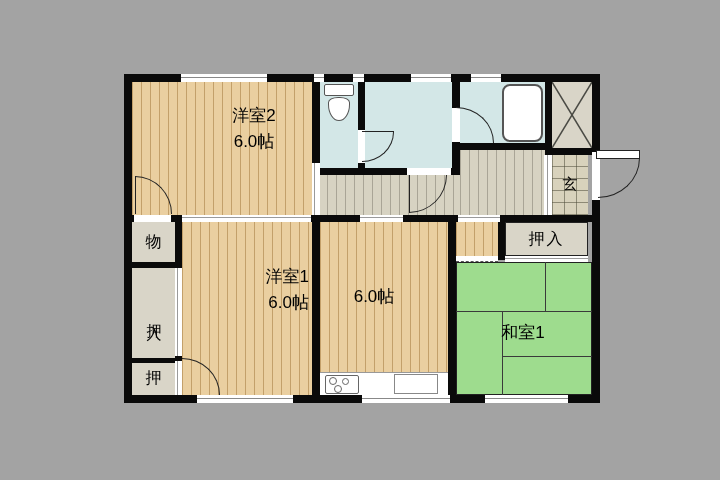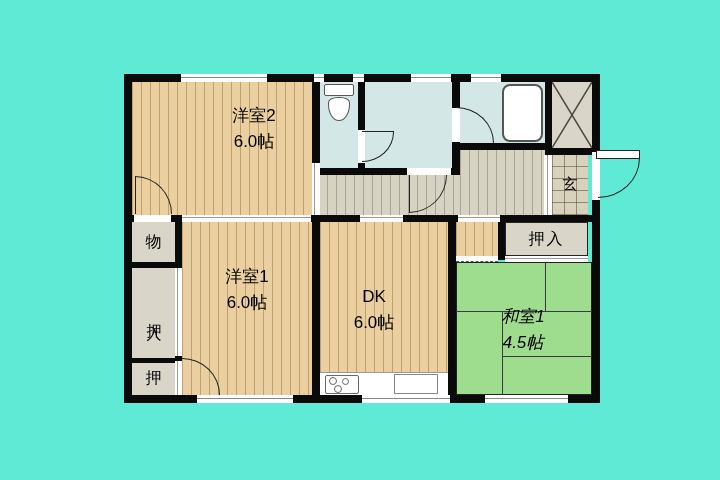--- a/index.html
+++ b/index.html
@@ -1,16 +1,16 @@
 <!DOCTYPE html>
 <html style="--wall: #0a0a0a; --wood: #eacfa0; --wood_line: #c3a06a; --hall: #d7d3c2; --hall_line: #a9a596; --wet: #d3e7e7; --tatami: #9edc8e; --closet: #d9d5c8; --tile: #d8d2bc;"><head>
 <meta charset="utf-8">
 <style>
   html,body{margin:0;padding:0;background:#fff;}
-  #stage{position:relative;width:720px;height:480px;background:#5eead4;overflow:hidden;
+  #stage{position:relative;width:720px;height:480px;background:#a3a3a3;overflow:hidden;
          font-family:"Liberation Sans","DejaVu Sans",sans-serif;color:#000;}
   .abs{position:absolute;}
   .wall{position:absolute;background:var(--wall,#0a0a0a);}
   .wood{position:absolute;background:repeating-linear-gradient(90deg,var(--wood_line,#c3a06a) 0 1px,var(--wood,#eacfa0) 1px 9px);}
   .hall{position:absolute;background:repeating-linear-gradient(90deg,var(--hall_line,#a9a596) 0 1px,var(--hall,#d7d3c2) 1px 9px);}
   .wet{position:absolute;background:var(--wet,#d3e7e7);}
   .closet{position:absolute;background:var(--closet,#d9d5c8);}
   .tatami{position:absolute;background:var(--tatami,#9edc8e);border:1px solid #222;box-sizing:border-box;}
   .tile{position:absolute;background-color:var(--tile,#d8d2bc);
         background-image:repeating-linear-gradient(0deg,rgba(80,78,60,.55) 0 1px,transparent 1px 12px),
@@ -138,30 +138,28 @@
   </div>
   <div class="lbl lbl-s" style="left:132px;top:230px;width:43px;font-size:16px;">
     <span>物</span>
   </div>
   <div class="vtext abs" style="left:132px;top:268px;width:43px;height:90px;font-size:15px;">
     <span>押入</span>
   </div>
   <div class="lbl lbl-s" style="left:132px;top:366px;width:43px;font-size:16px;">
     <span>押</span>
   </div>
-  <div class="lbl" style="left:185px;top:264px;width:124px;">
+  <div class="lbl" style="left:185px;top:264px;width:124px;text-align:right;">
     <span>洋室1</span>
     <span>6.0帖</span>
   </div>
   <div class="lbl" style="left:310px;top:284px;width:128px;">
-    <span>DK</span>
     <span>6.0帖</span>
   </div>
   <div class="lbl lbl-s" style="left:505px;top:227px;width:83px;font-size:16px;letter-spacing:2px;">
     <span>押入</span>
   </div>
-  <div class="lbl" style="left:456px;top:304px;width:134px;font-style:italic;">
+  <div class="lbl" style="left:456px;top:320px;width:134px;">
     <span>和室1</span>
-    <span>4.5帖</span>
   </div>
 
 
 </div>
 
 </body></html>

